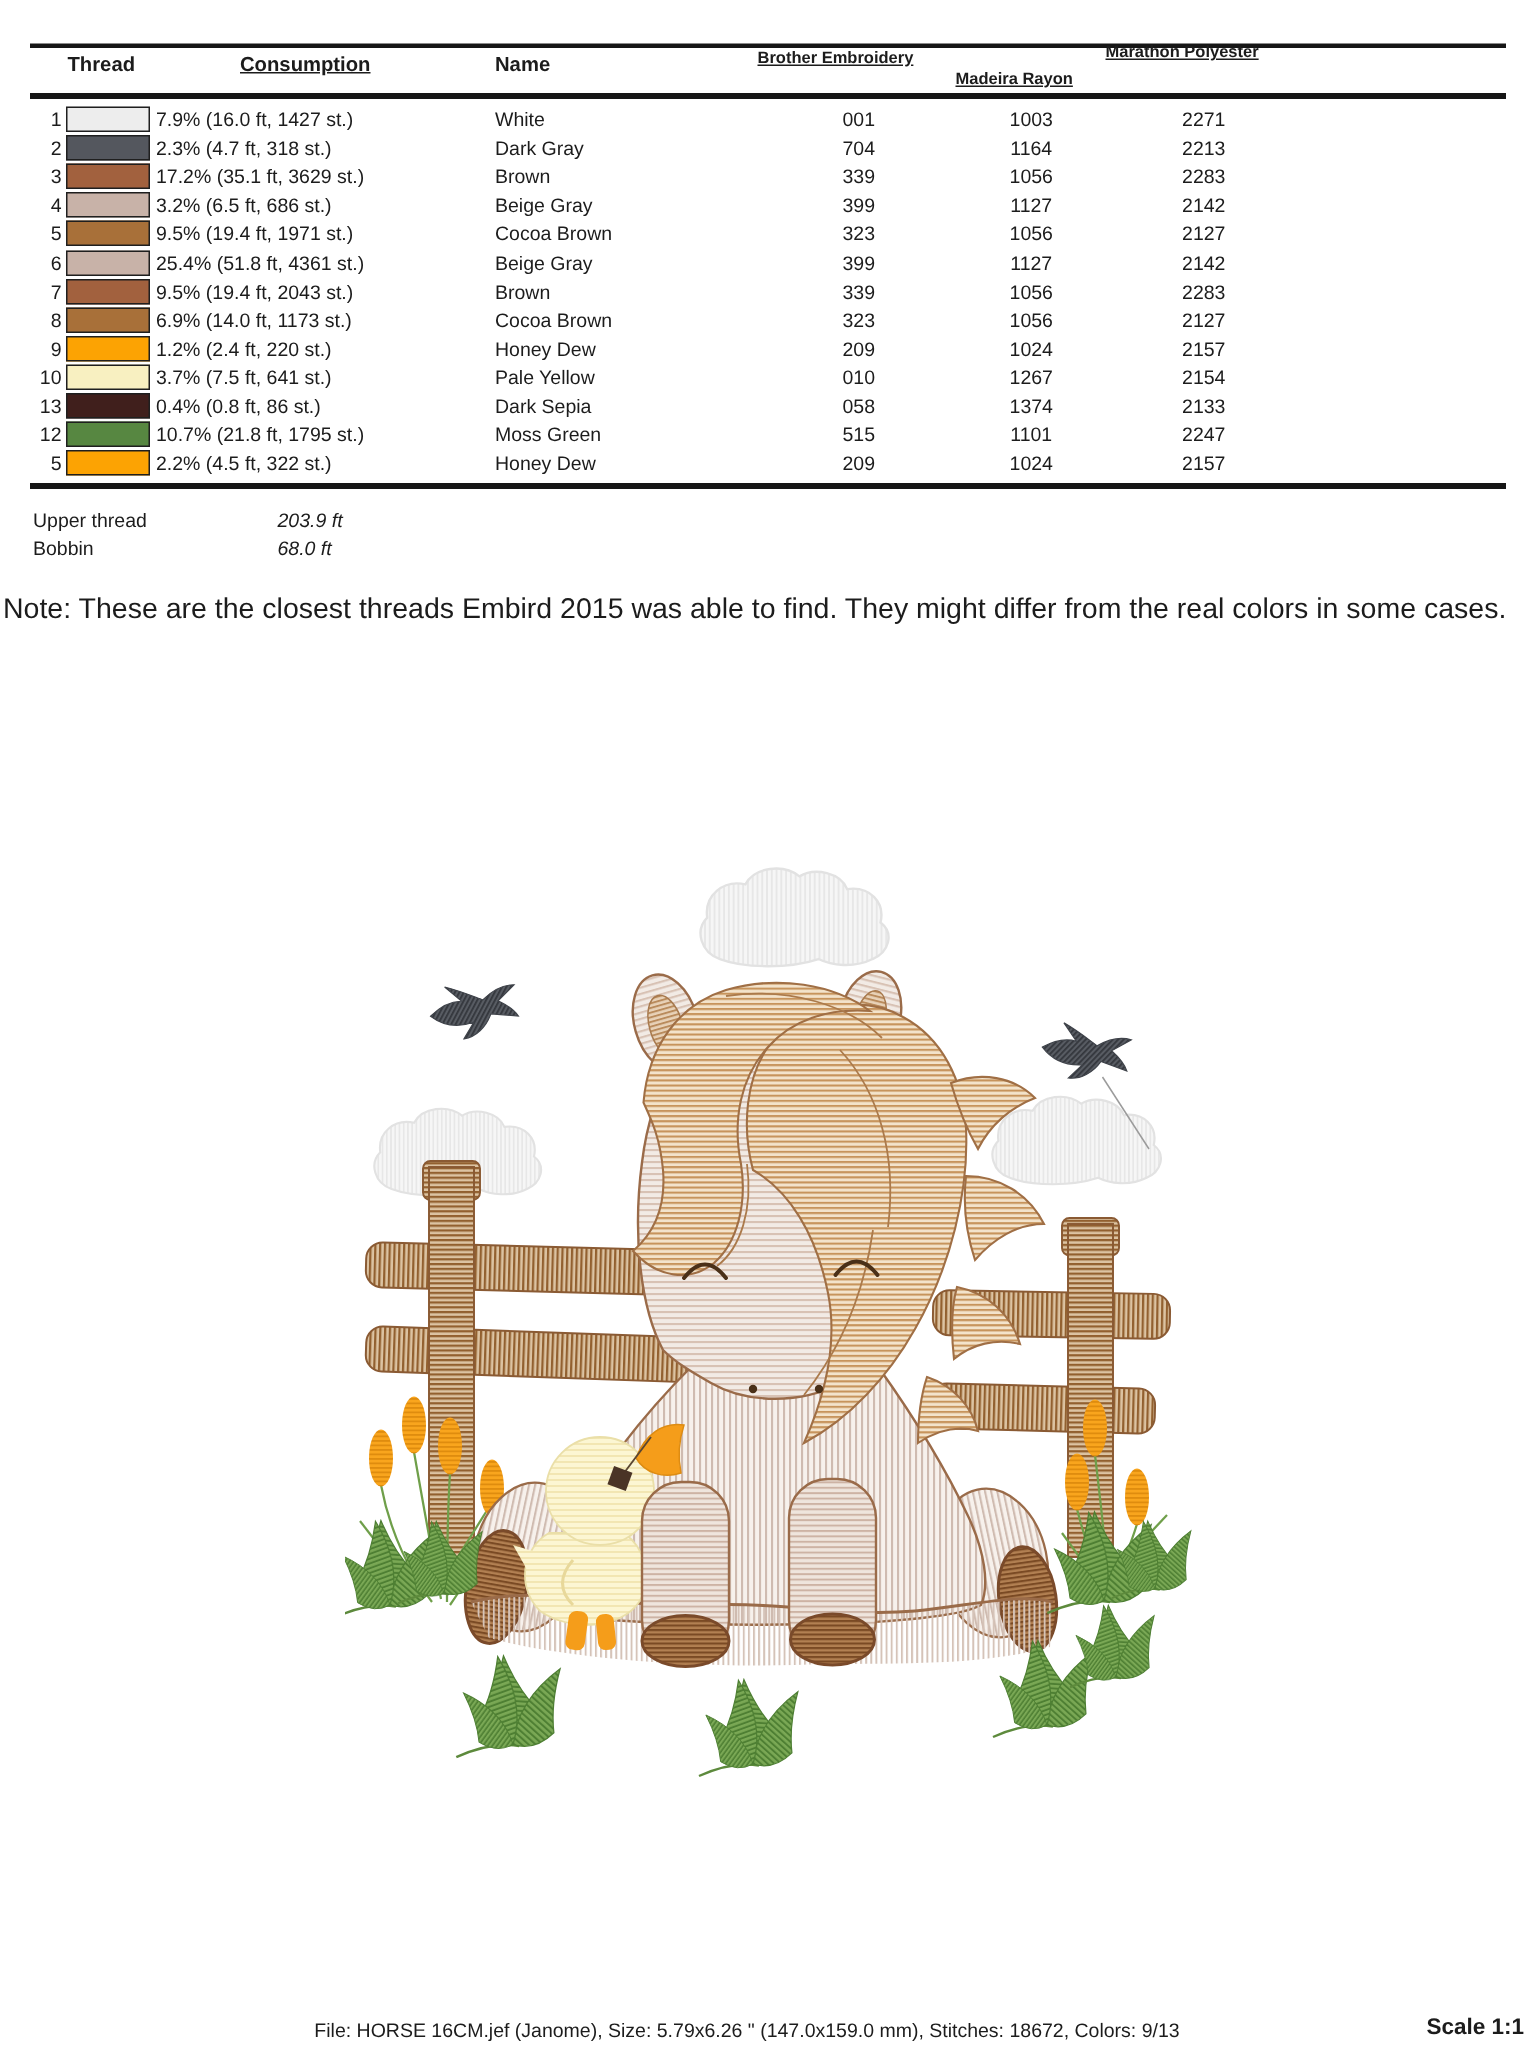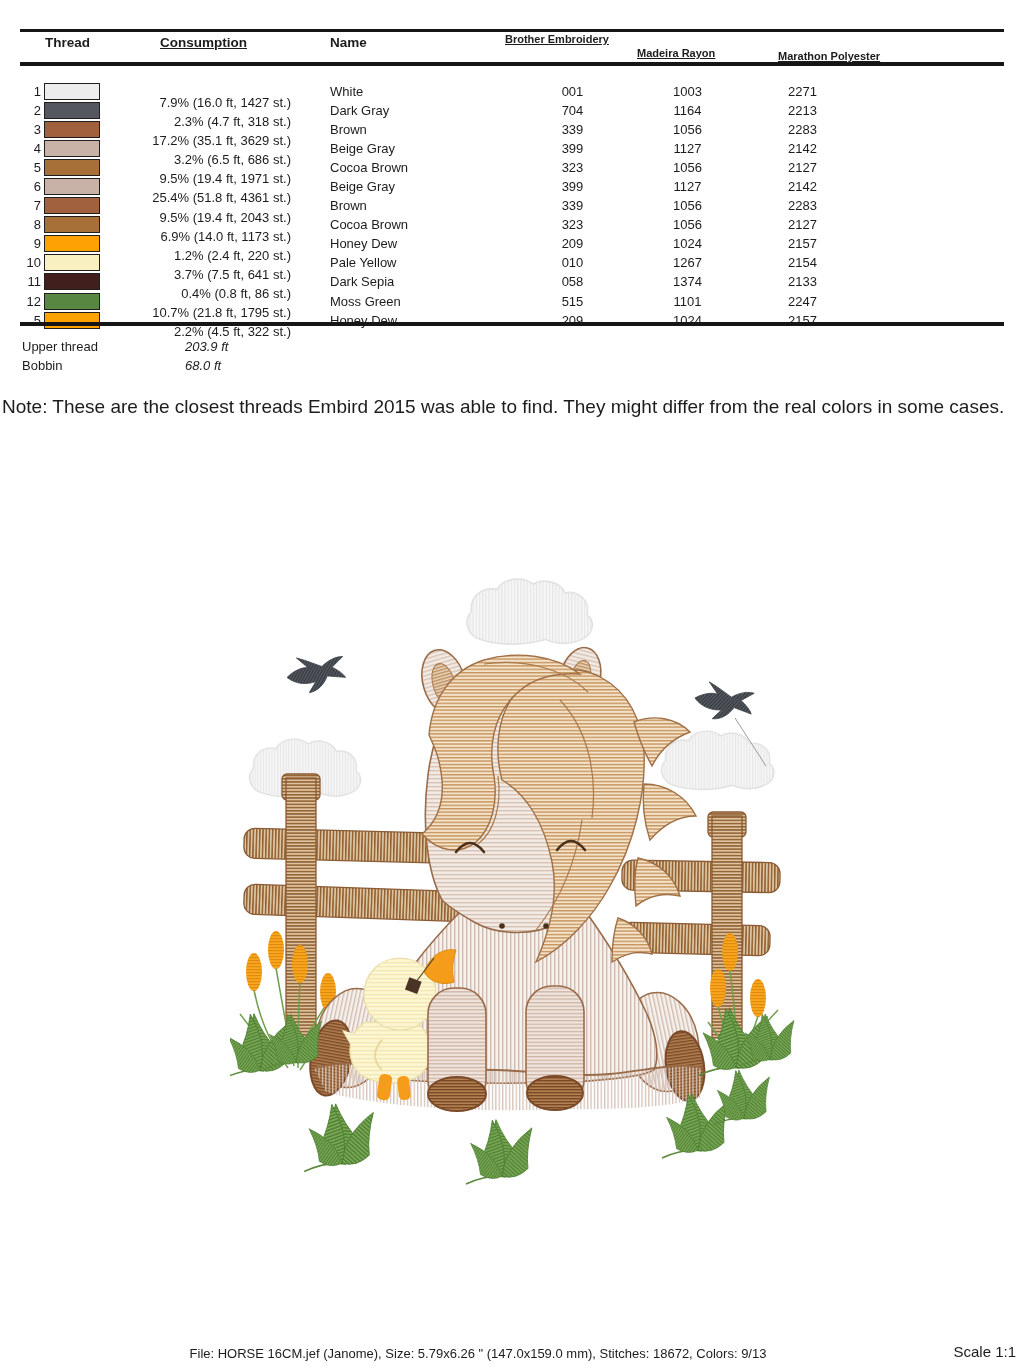--- a/index.html
+++ b/index.html
@@ -12,37 +12,37 @@
   #line-header{top:62px;height:4px;}
   #line-bottom{top:322px;height:4px;}
   .hdr{position:absolute;font-weight:bold;white-space:nowrap;}
   .hdr-big{font-size:13.5px;}
   .hdr-small{font-size:11px;text-decoration:underline;}
   #hdr-thread{left:45px;top:35px;}
   #hdr-consumption{left:160px;top:35px;text-decoration:underline;}
   #hdr-name{left:330px;top:35px;}
   #hdr-brother{left:505px;top:33px;}
   #hdr-madeira{left:637px;top:47px;}
-  #hdr-marathon{left:737px;top:50px;margin-left:41px;}
+  #hdr-marathon{left:737px;top:29px;}
   #rows{position:absolute;left:20px;top:70px;width:984px;}
   .trow{
     display:grid;grid-template-columns:24px 60px 187px 39px 175px 135px 95px 135px 1fr;
     height:19.1px;align-items:center;font-size:13px;line-height:19px;
   }
   .c-num{text-align:right;padding-right:3px;}
   .c-sw{display:flex;align-items:center;}
   .swatch{width:56px;height:17px;border:1px solid #1f1f1f;box-sizing:border-box;display:inline-block;}
-  .c-cons{text-align:right;white-space:nowrap;margin-top:23px;}
+  .c-cons{text-align:left;white-space:nowrap;}
   .c-center{text-align:center;}
   .tot-label{position:absolute;left:22px;font-size:13px;}
   .tot-value{position:absolute;left:185px;font-size:13px;font-style:italic;}
   #note{position:absolute;left:2px;top:396px;font-size:19px;white-space:nowrap;text-align:right;}
   #design{position:absolute;left:230px;top:570px;width:570px;height:620px;}
-  #file-info{position:absolute;left:0;top:1346px;width:956px;text-align:center;font-size:13px;}
-  #scale-label{position:absolute;right:8px;top:1343px;font-size:15px;font-weight:normal;}
+  #file-info{position:absolute;left:0;top:1346px;width:956px;text-align:center;font-size:13px;padding-left:20px;}
+  #scale-label{position:absolute;right:8px;top:1343px;font-size:15px;font-weight:bold;}
 </style>
 </head>
 <body>
 
 <div class="hline" id="line-top"></div>
 <span class="hdr hdr-big" id="hdr-thread">Thread</span>
 <span class="hdr hdr-big" id="hdr-consumption">Consumption</span>
 <span class="hdr hdr-big" id="hdr-name">Name</span>
 <span class="hdr hdr-small" id="hdr-brother">Brother Embroidery</span>
 <span class="hdr hdr-small" id="hdr-madeira">Madeira Rayon</span>
@@ -184,21 +184,21 @@
     <span class="c-cons">3.7% (7.5 ft, 641 st.)</span>
     <span></span>
     <span>Pale Yellow</span>
     <span class="c-center">010</span>
     <span class="c-center">1267</span>
     <span class="c-center">2154</span>
     <span></span>
   </div>
 
   <div class="trow">
-    <span class="c-num">11</span>
+    <span class="c-num">13</span>
     <span class="c-sw">
         <span class="swatch" style="background: rgb(64, 31, 28);"></span>
       </span>
     <span class="c-cons">0.4% (0.8 ft, 86 st.)</span>
     <span></span>
     <span>Dark Sepia</span>
     <span class="c-center">058</span>
     <span class="c-center">1374</span>
     <span class="c-center">2133</span>
     <span></span>

